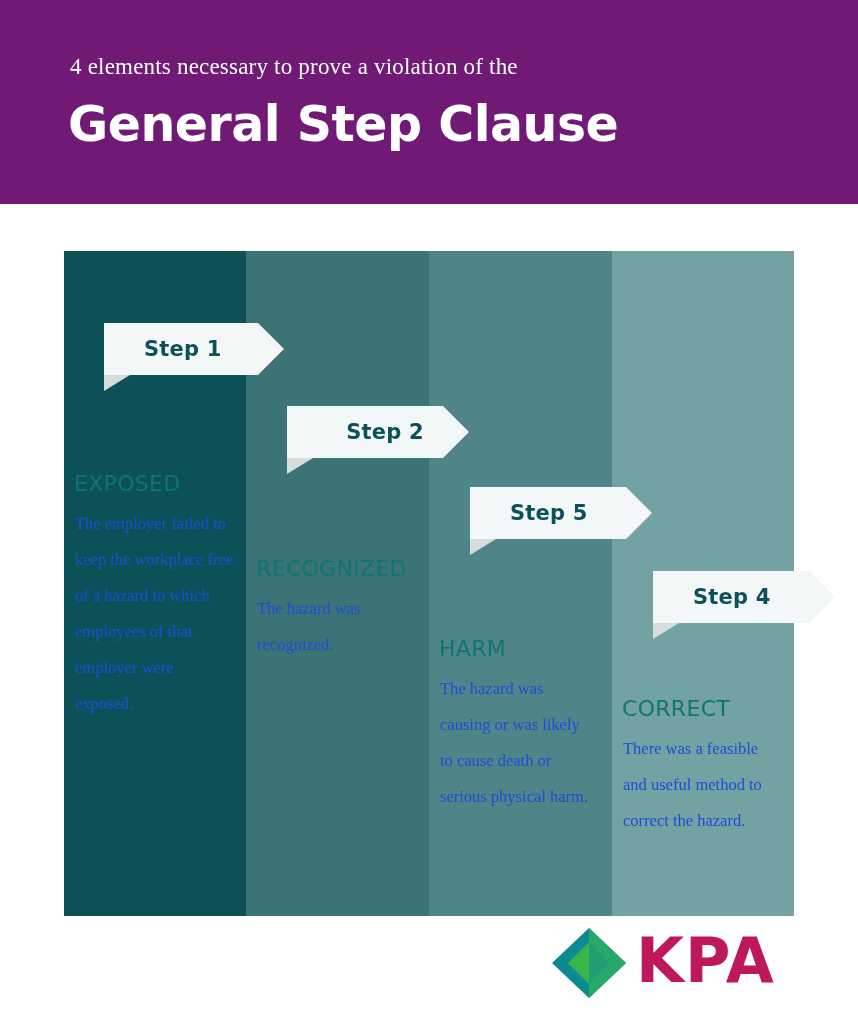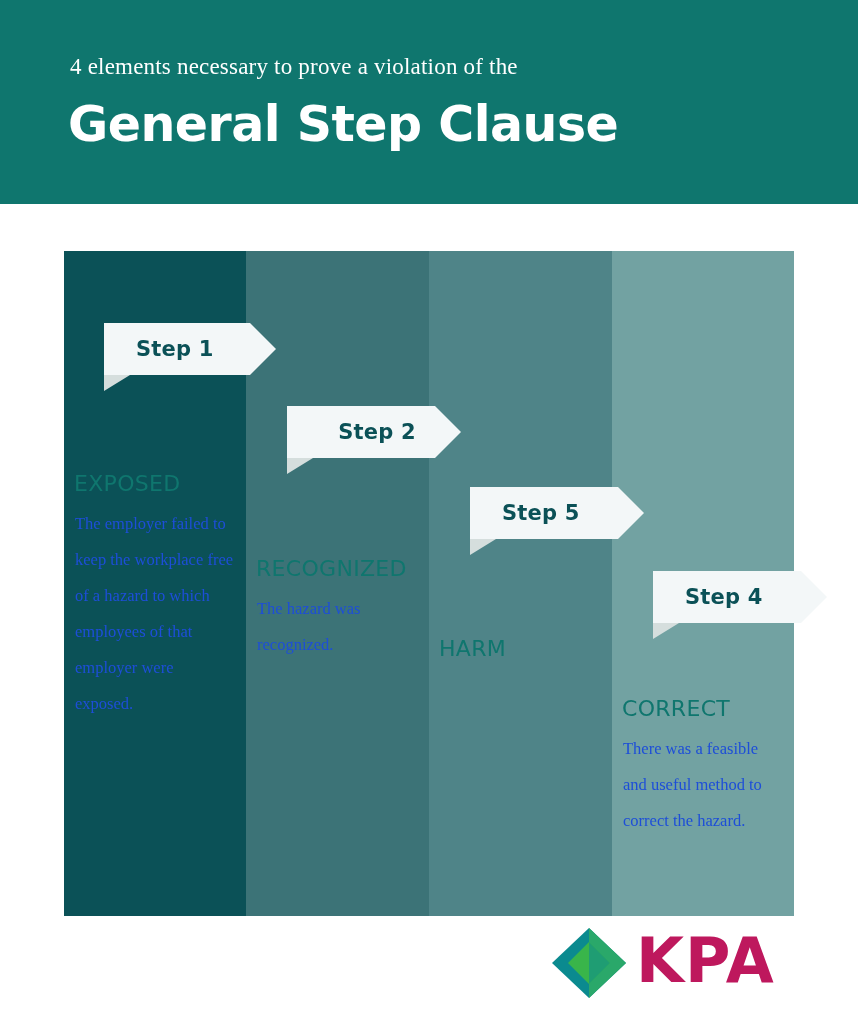--- a/index.html
+++ b/index.html
@@ -20,21 +20,21 @@
     background: #ffffff;
   }
 
   
   .header {
     position: absolute;
     left: 0;
     top: 0;
     width: 858px;
     height: 204px;
-    background: #0f766e;
+    background: #701a75;
   }
   .header-sub {
     position: absolute;
     left: 70px;
     top: 54px;
     font-family: "Liberation Serif", serif;
     font-size: 23px;
     color: #ffffff;
     letter-spacing: 0.2px;
   }
@@ -95,20 +95,21 @@
   .c4-head { left: 558px; top: 445px; }
   .c4-body { left: 559px; top: 480px; width: 160px; }
 
   
   .step {
     position: absolute;
     height: 52px;
     background: #f3f7f8;
     display: flex;
     align-items: center;
+    padding-left: 8px;
   }
   .step-label {
     font-family: "DejaVu Sans", sans-serif;
     font-weight: bold;
     font-size: 21px;
     color: #0b5157;
     padding-left: 32px;
     letter-spacing: 0.2px;
   }
   .step-arrow {
@@ -179,20 +180,21 @@
     <div class="col col-3"></div>
     <div class="col col-4"></div>
 
     <div class="col-head c1-head">EXPOSED</div>
     <div class="col-body c1-body">The employer failed to keep the workplace free of a hazard to which employees of that employer were exposed.</div>
 
     <div class="col-head c2-head">RECOGNIZED</div>
     <div class="col-body c2-body">The hazard was recognized.</div>
 
     <div class="col-head c3-head">HARM</div>
+    <div class="col-body c3-body">The hazard was causing or was likely to cause death or serious physical harm.</div>
 
     <div class="col-head c4-head">CORRECT</div>
     <div class="col-body c4-body">There was a feasible and useful method to correct the hazard.</div>
 
     <div class="step step-1">
       <span class="step-label">Step 1</span>
       <span class="step-arrow"></span>
       <span class="step-shadow"></span>
     </div>
 

